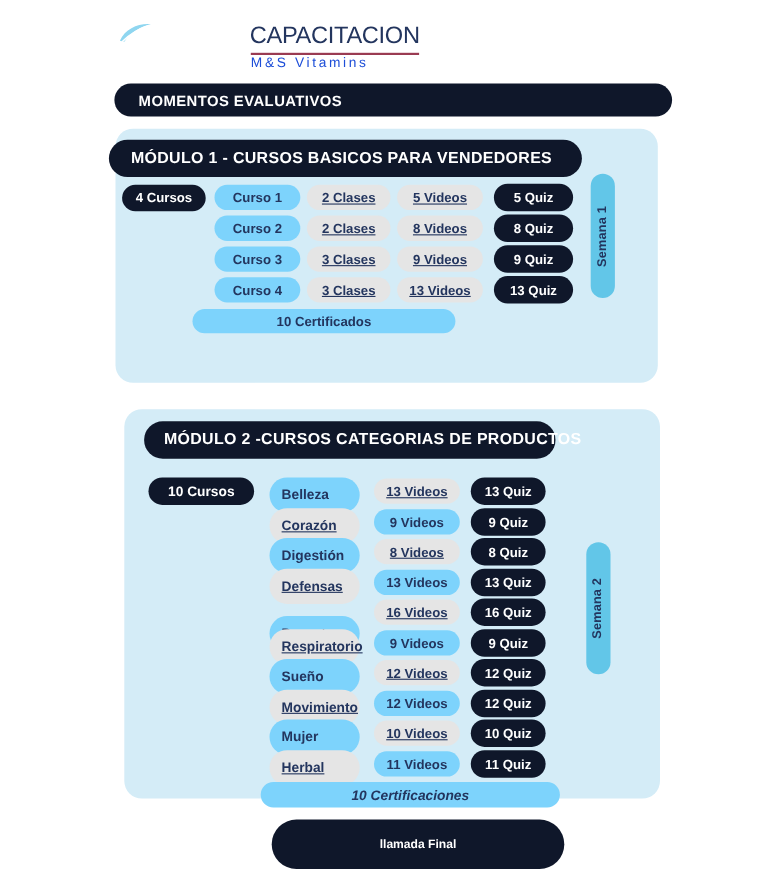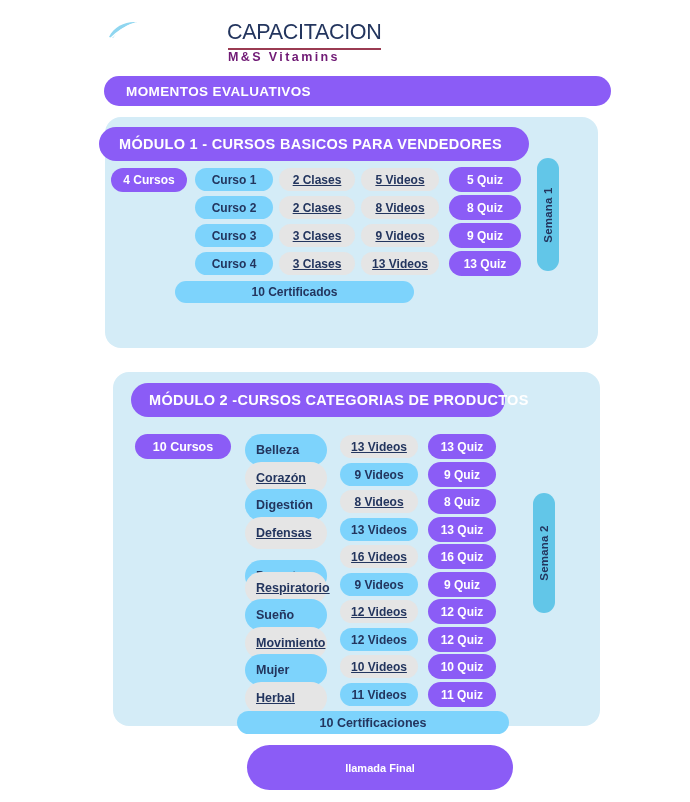--- a/index.html
+++ b/index.html
@@ -59,38 +59,38 @@
     top: 34px;
     width: 153px;
     height: 2px;
     background: #9A3B52;
   }
   #logo-sub {
     position: absolute;
     left: 124px;
     top: 36px;
     font-size: 12.5px;
-    font-weight: bold;
+    font-weight: normal;
     letter-spacing: 2.4px;
-    color: #701a75;
+    color: #1d4ed8;
     white-space: nowrap;
   }
 
   
   .pill {
     position: absolute;
     display: flex;
     align-items: center;
     justify-content: center;
     border-radius: 999px;
     box-sizing: border-box;
     white-space: nowrap;
   }
   .navy {
-    background: #8b5cf6;
+    background: #0f172a;
     color: #ffffff;
   }
   .sky {
     background: #7dd3fc;
     color: #23355E;
   }
   .sky-light {
     background: #e5e5e5;
     color: #23355E;
     text-decoration: underline;
@@ -183,20 +183,21 @@
   .m2-cat { left: 245px; width: 82px; height: 32px; font-size: 12.5px; justify-content: flex-start; padding-left: 11px; }
   .m2-vid { left: 340px; width: 78px; height: 23px; font-size: 12px; }
   .m2-qz  { left: 428px; width: 68px; height: 25px; font-size: 12px; }
 
   #cert2 {
     left: 237px;
     top: 711px;
     width: 272px;
     height: 23px;
     font-size: 12.5px;
+    font-style: italic;
   }
   #final-call {
     left: 247px;
     top: 745px;
     width: 266px;
     height: 45px;
     font-size: 11px;
   }
 </style>
 </head>

